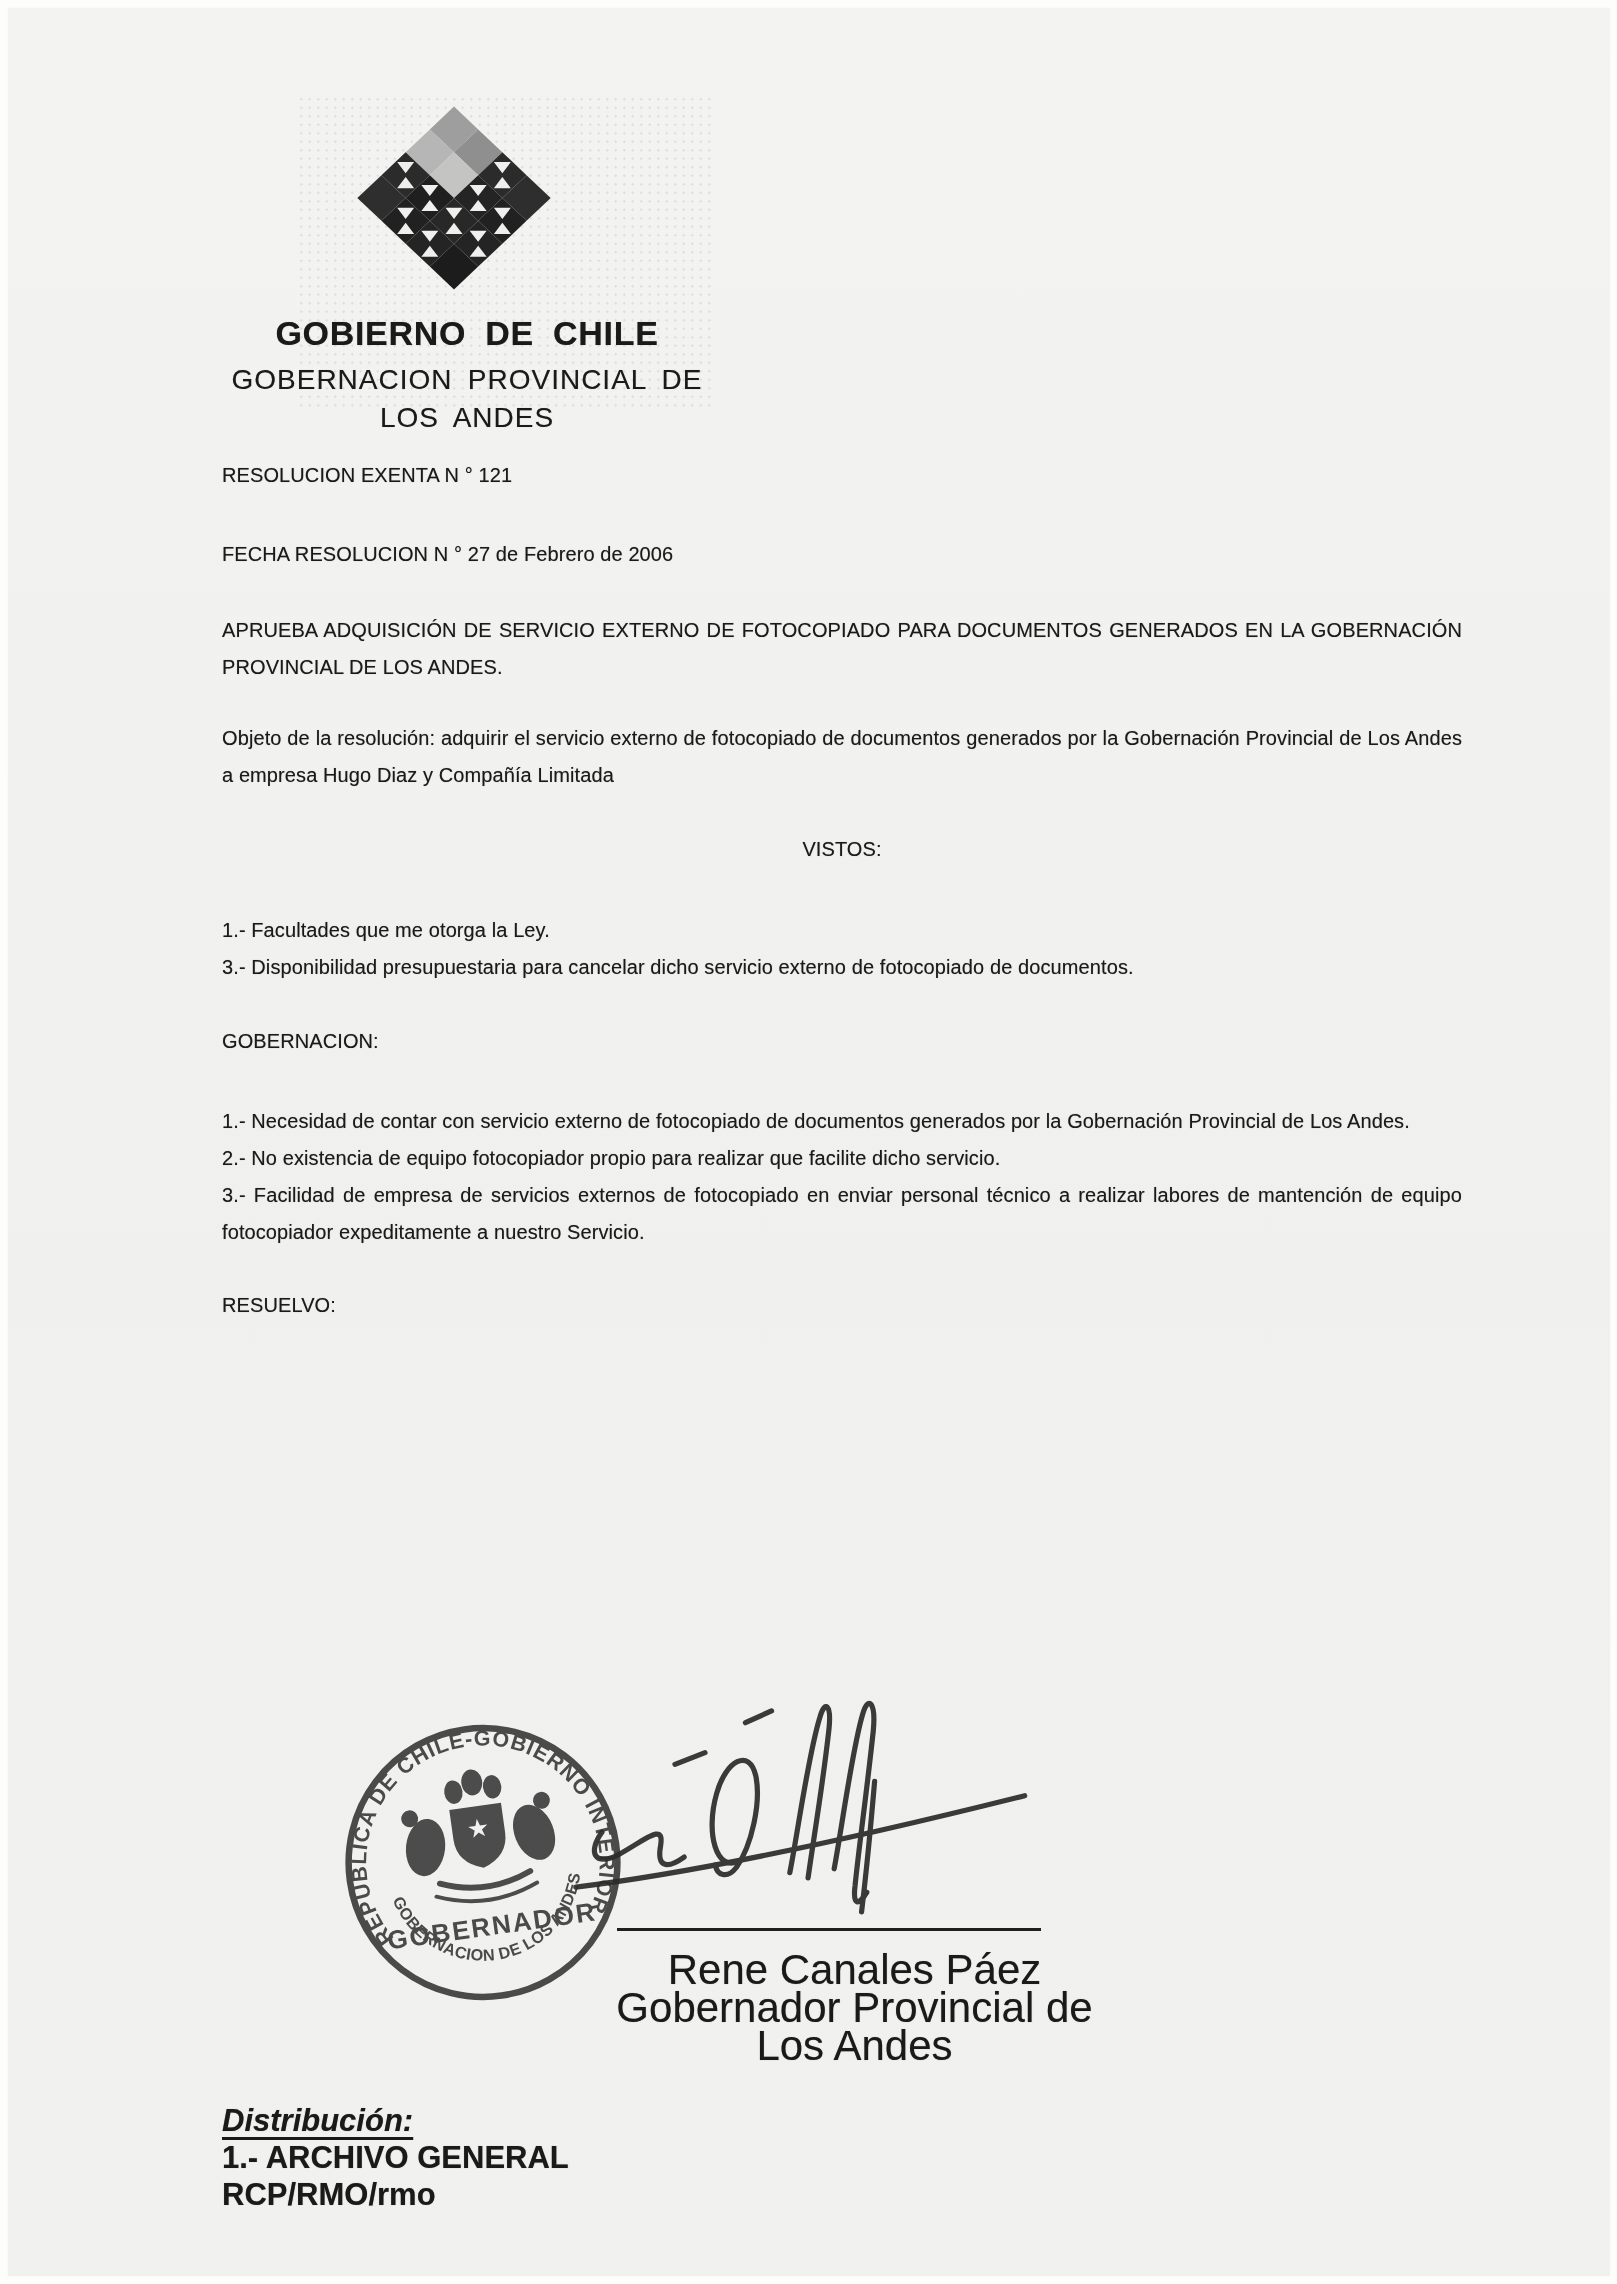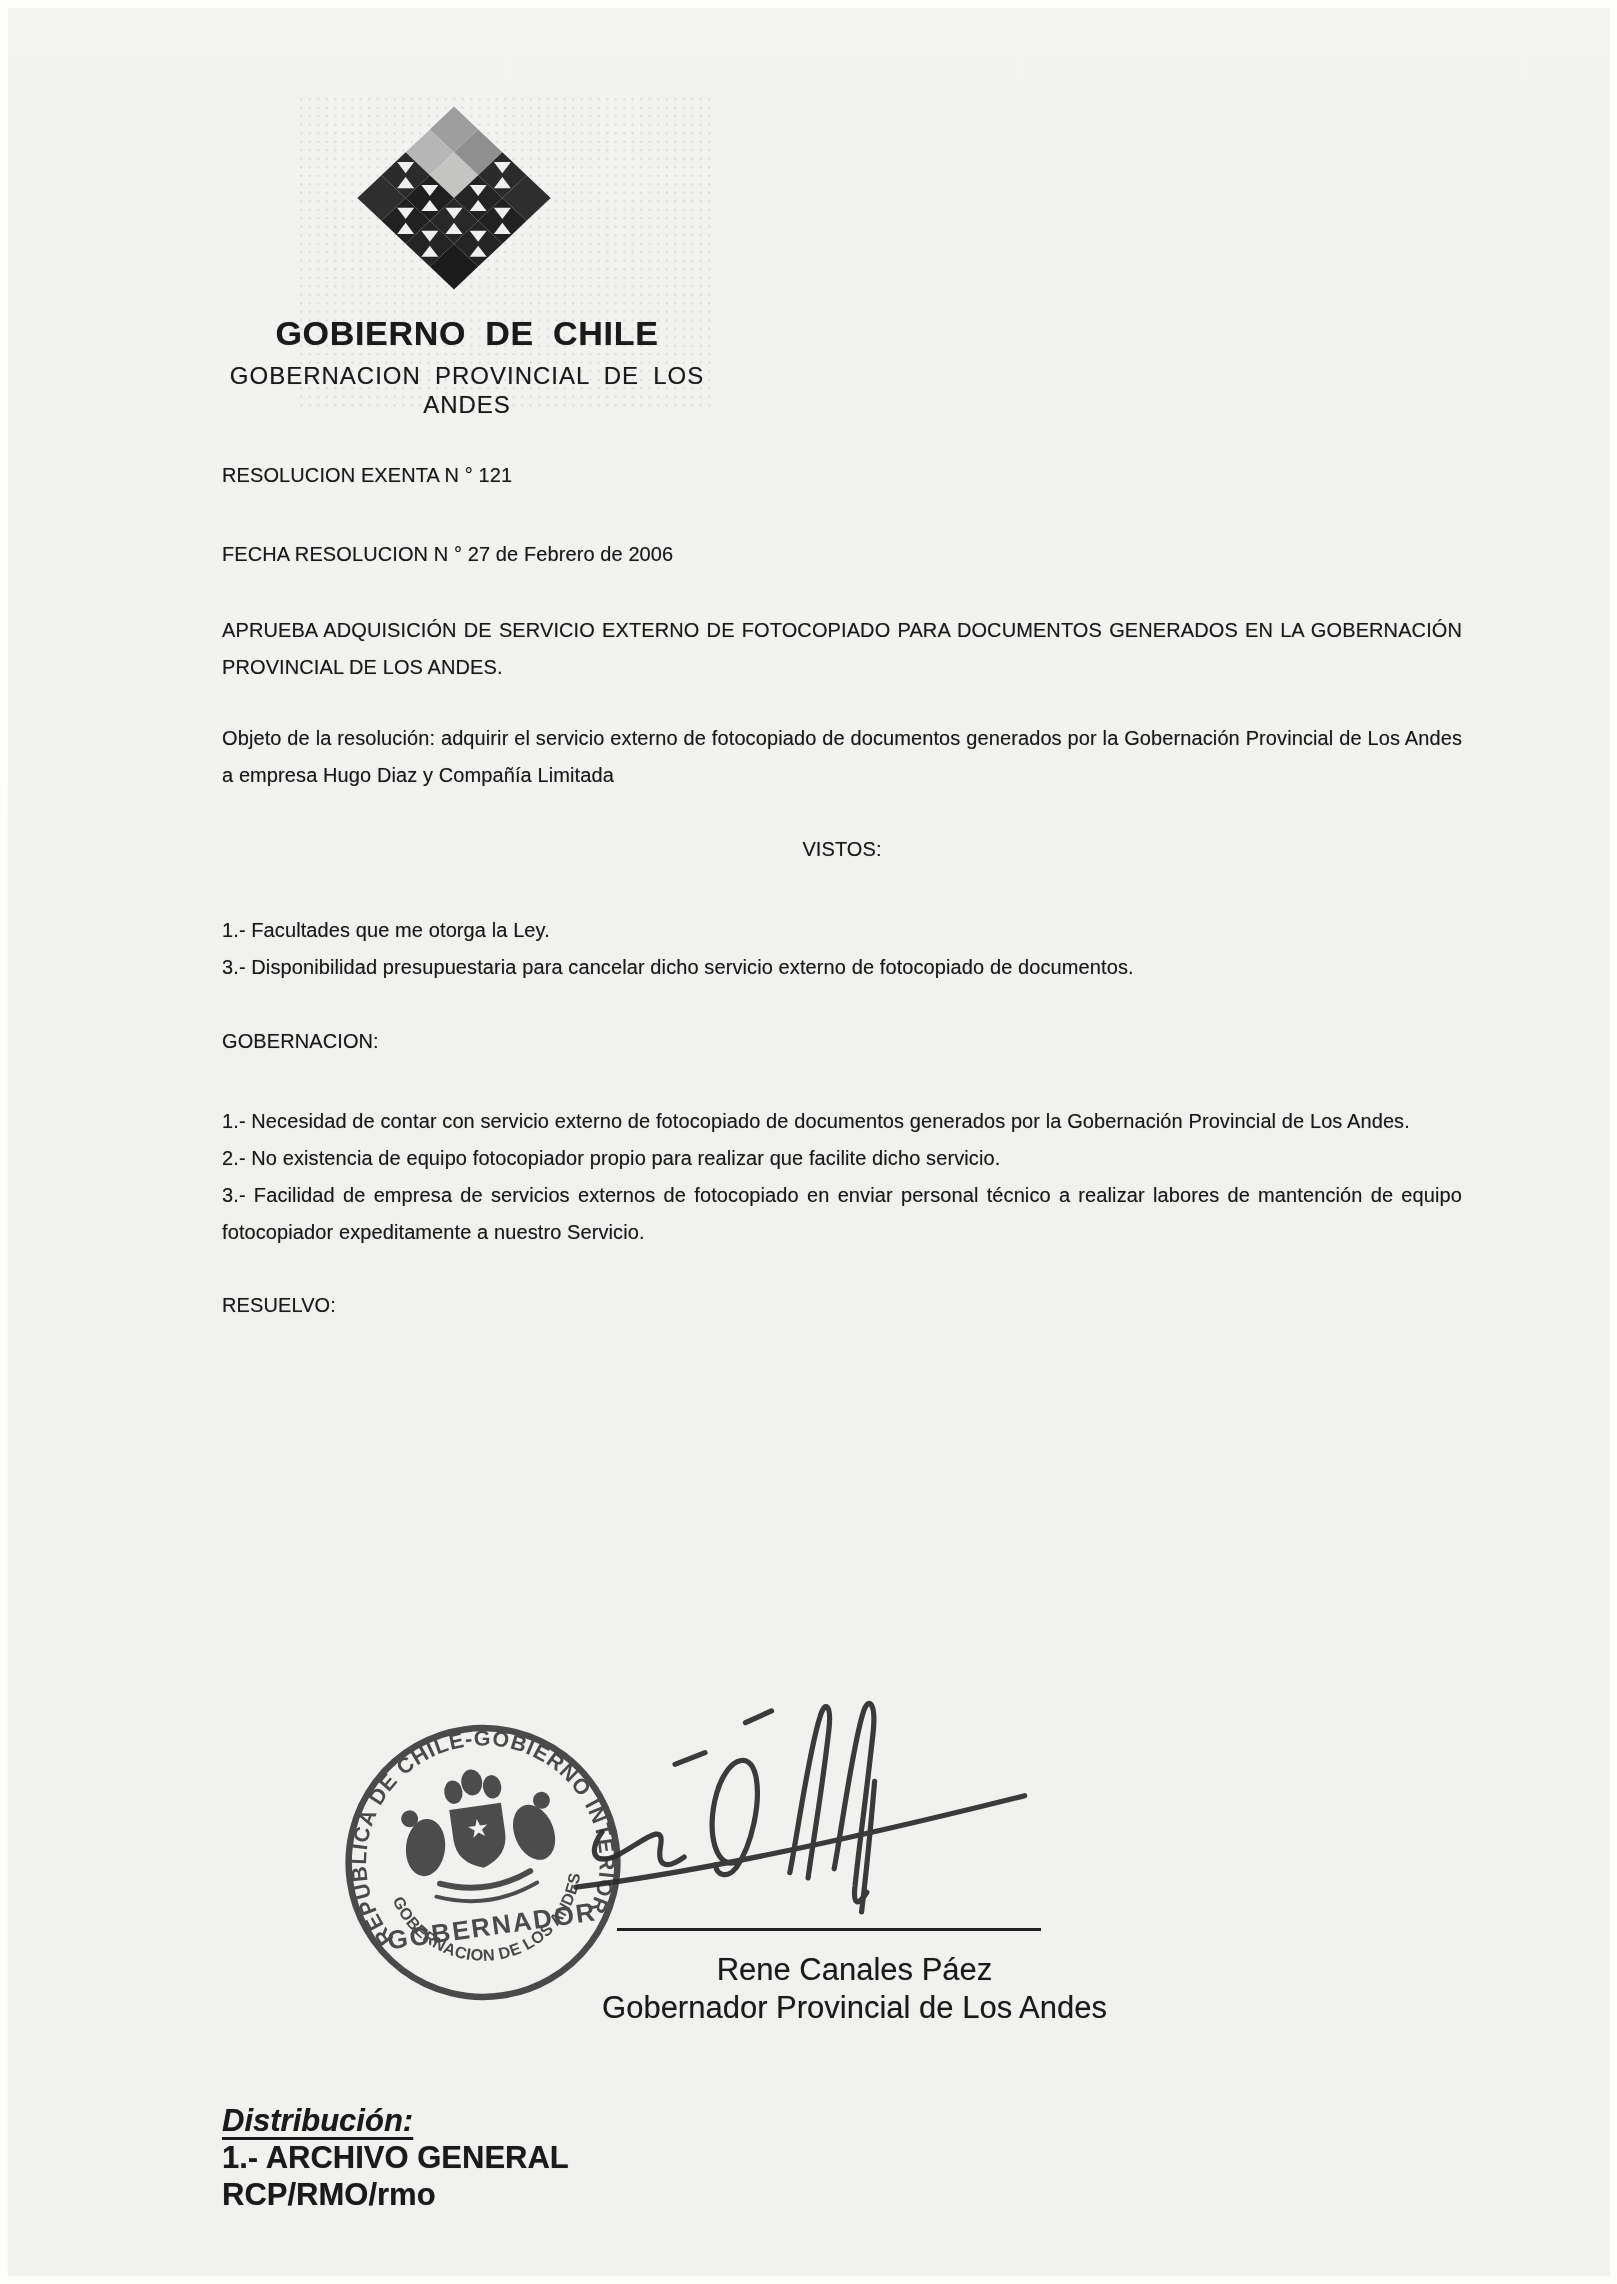--- a/index.html
+++ b/index.html
@@ -45,22 +45,22 @@
   }
   .org-name {
     font-size: 34px;
     line-height: 42px;
     font-weight: 700;
     letter-spacing: 0.7px;
     word-spacing: 9px;
     text-shadow: 0 0 0.7px rgba(20,20,20,0.5);
   }
   .org-subtitle {
-    font-size: 24px;
-    line-height: 29px;
+    font-size: 28px;
+    line-height: 38px;
     margin-top: 6.5px;
     letter-spacing: 1px;
     word-spacing: 6.5px;
     text-shadow: 0 0 0.7px rgba(20,20,20,0.45);
   }
   .content {
     position: absolute;
     left: 222px;
     top: 457px;
     width: 1240px;
@@ -102,21 +102,21 @@
     top: 1928px;
     width: 424px;
     border-top: 3.3px solid #1f1f1f;
   }
   .signer-block {
     position: absolute;
     left: 587px;
     top: 1951px;
     width: 535px;
     text-align: center;
-    font-size: 31px;
+    font-size: 42px;
     line-height: 38px;
     text-shadow: 0 0 0.8px rgba(28,28,28,0.45);
   }
   .footer-block {
     position: absolute;
     left: 222px;
     top: 2102px;
     font-size: 31px;
     line-height: 37px;
     font-weight: 700;

